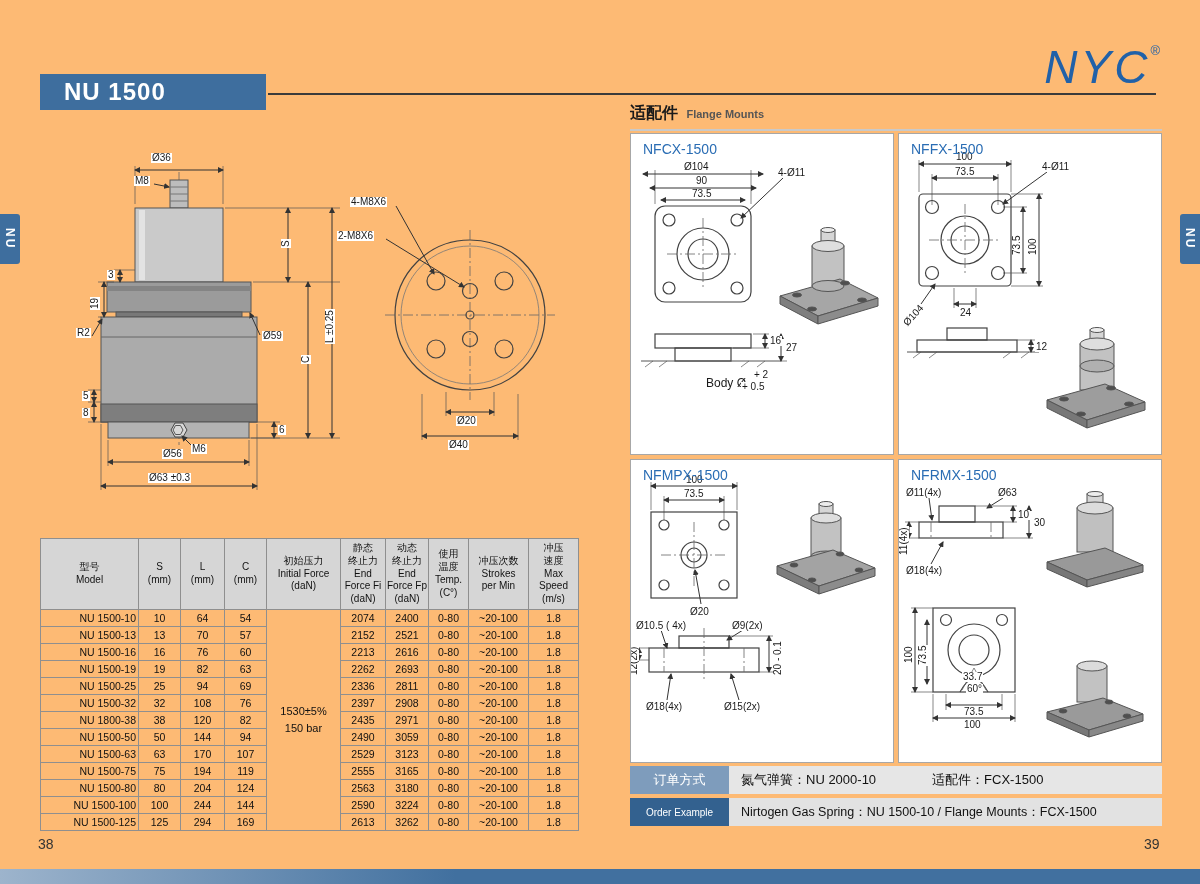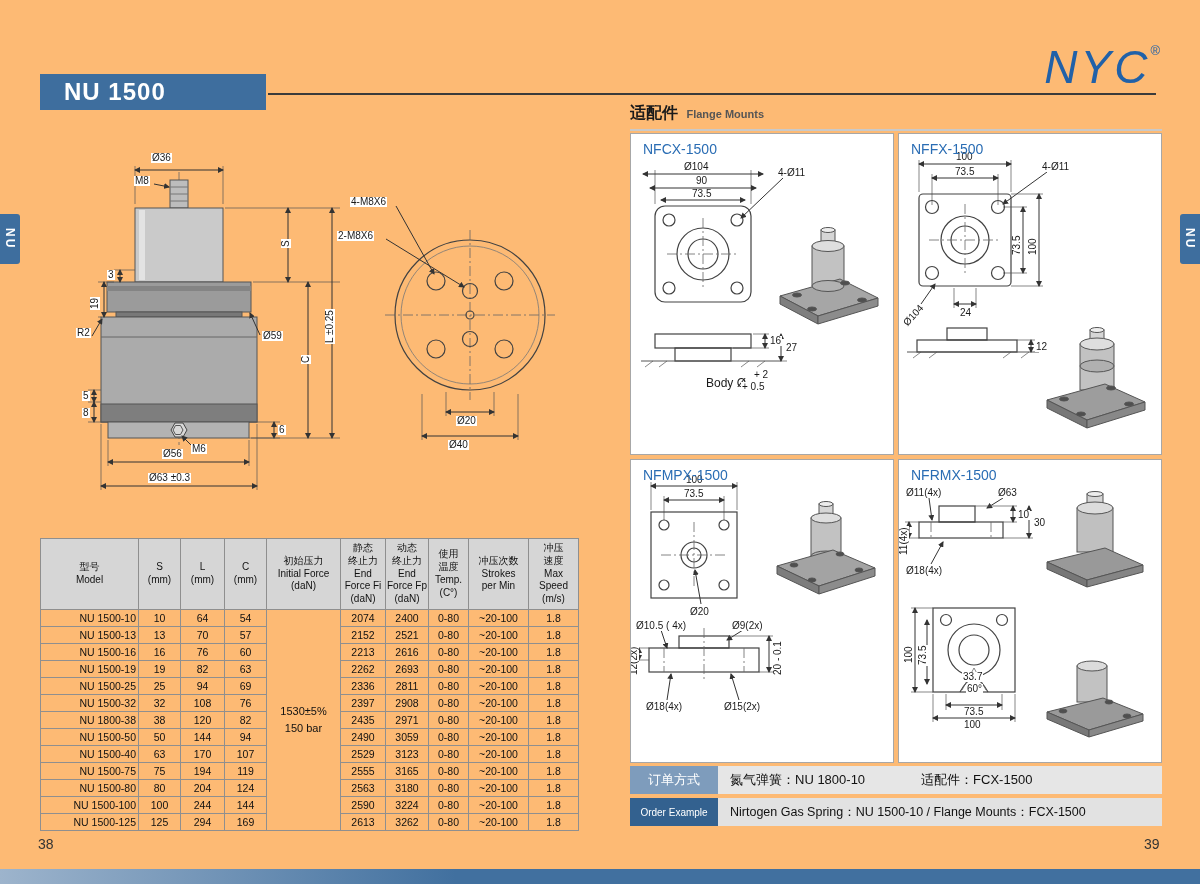--- a/index.html
+++ b/index.html
@@ -38,21 +38,21 @@
 
 .spec-table{position:absolute;left:40px;top:538px;border-collapse:collapse;font-size:10.5px;color:#111}
 .spec-table th,.spec-table td{border:1px solid #8f8f8f;text-align:center;vertical-align:middle}
 .spec-table th{background:#d6d6d6;font-weight:normal;white-space:pre-line;padding:3px 1px;line-height:1.28;font-size:10px}
 .spec-table td{height:17px;padding:0 2px}
 .spec-table td.model{text-align:right;padding-left:16px}
 .spec-table td.merged{white-space:pre-line;font-size:11px;line-height:1.5}
 
 .order{position:absolute;left:630px;top:766px;width:532px}
 .order-row{display:flex;height:28px;margin-bottom:4px}
-.order-label{width:88px;color:#fff;display:flex;align-items:center;justify-content:center;font-size:13px}
+.order-label{width:99px;color:#fff;display:flex;align-items:center;justify-content:center;font-size:13px}
 .order-row.r1 .order-label{background:#7e9cbc}
 .order-row.r2 .order-label{background:#33618f;font-size:10px}
 .order-content{flex:1;background:#e6e6e6;display:flex;align-items:center;padding-left:12px;font-size:13px;gap:56px;color:#111}
 .order-row.r2 .order-content{font-size:12.5px;background:#e2e2e2;gap:0}
 
 .pagenum{position:absolute;font-size:14px;color:#333}
 .pagenum.left{left:38px;top:836px}
 .pagenum.right{left:1144px;top:836px}
 .bottom-bar{position:absolute;left:0;top:869px;width:1200px;height:15px;
   background:linear-gradient(90deg,#9db4cc 0%,#41709f 38%,#41709f 100%)}
@@ -566,21 +566,21 @@
           <td>50</td>
           <td>144</td>
           <td>94</td>
           <td>2490</td>
           <td>3059</td>
           <td>0-80</td>
           <td>~20-100</td>
           <td>1.8</td>
         </tr>
         <tr>
-          <td class="model">NU 1500-40</td>
+          <td class="model">NU 1500-63</td>
           <td>63</td>
           <td>170</td>
           <td>107</td>
           <td>2529</td>
           <td>3123</td>
           <td>0-80</td>
           <td>~20-100</td>
           <td>1.8</td>
         </tr>
         <tr>
@@ -627,21 +627,21 @@
           <td>~20-100</td>
           <td>1.8</td>
         </tr>
       </tbody>
   </table>
 
   <div class="order">
     <div class="order-row r1">
       <div class="order-label">订单方式</div>
       <div class="order-content">
-        <span>氮气弹簧：NU 1800-10</span>
+        <span>氮气弹簧：NU 2000-10</span>
         <span>适配件：FCX-1500</span>
       </div>
     </div>
     <div class="order-row r2">
       <div class="order-label">Order Example</div>
       <div class="order-content">
         <span>Nirtogen Gas Spring：NU 1500-10  /  Flange Mounts：FCX-1500</span>
       </div>
     </div>
   </div>

